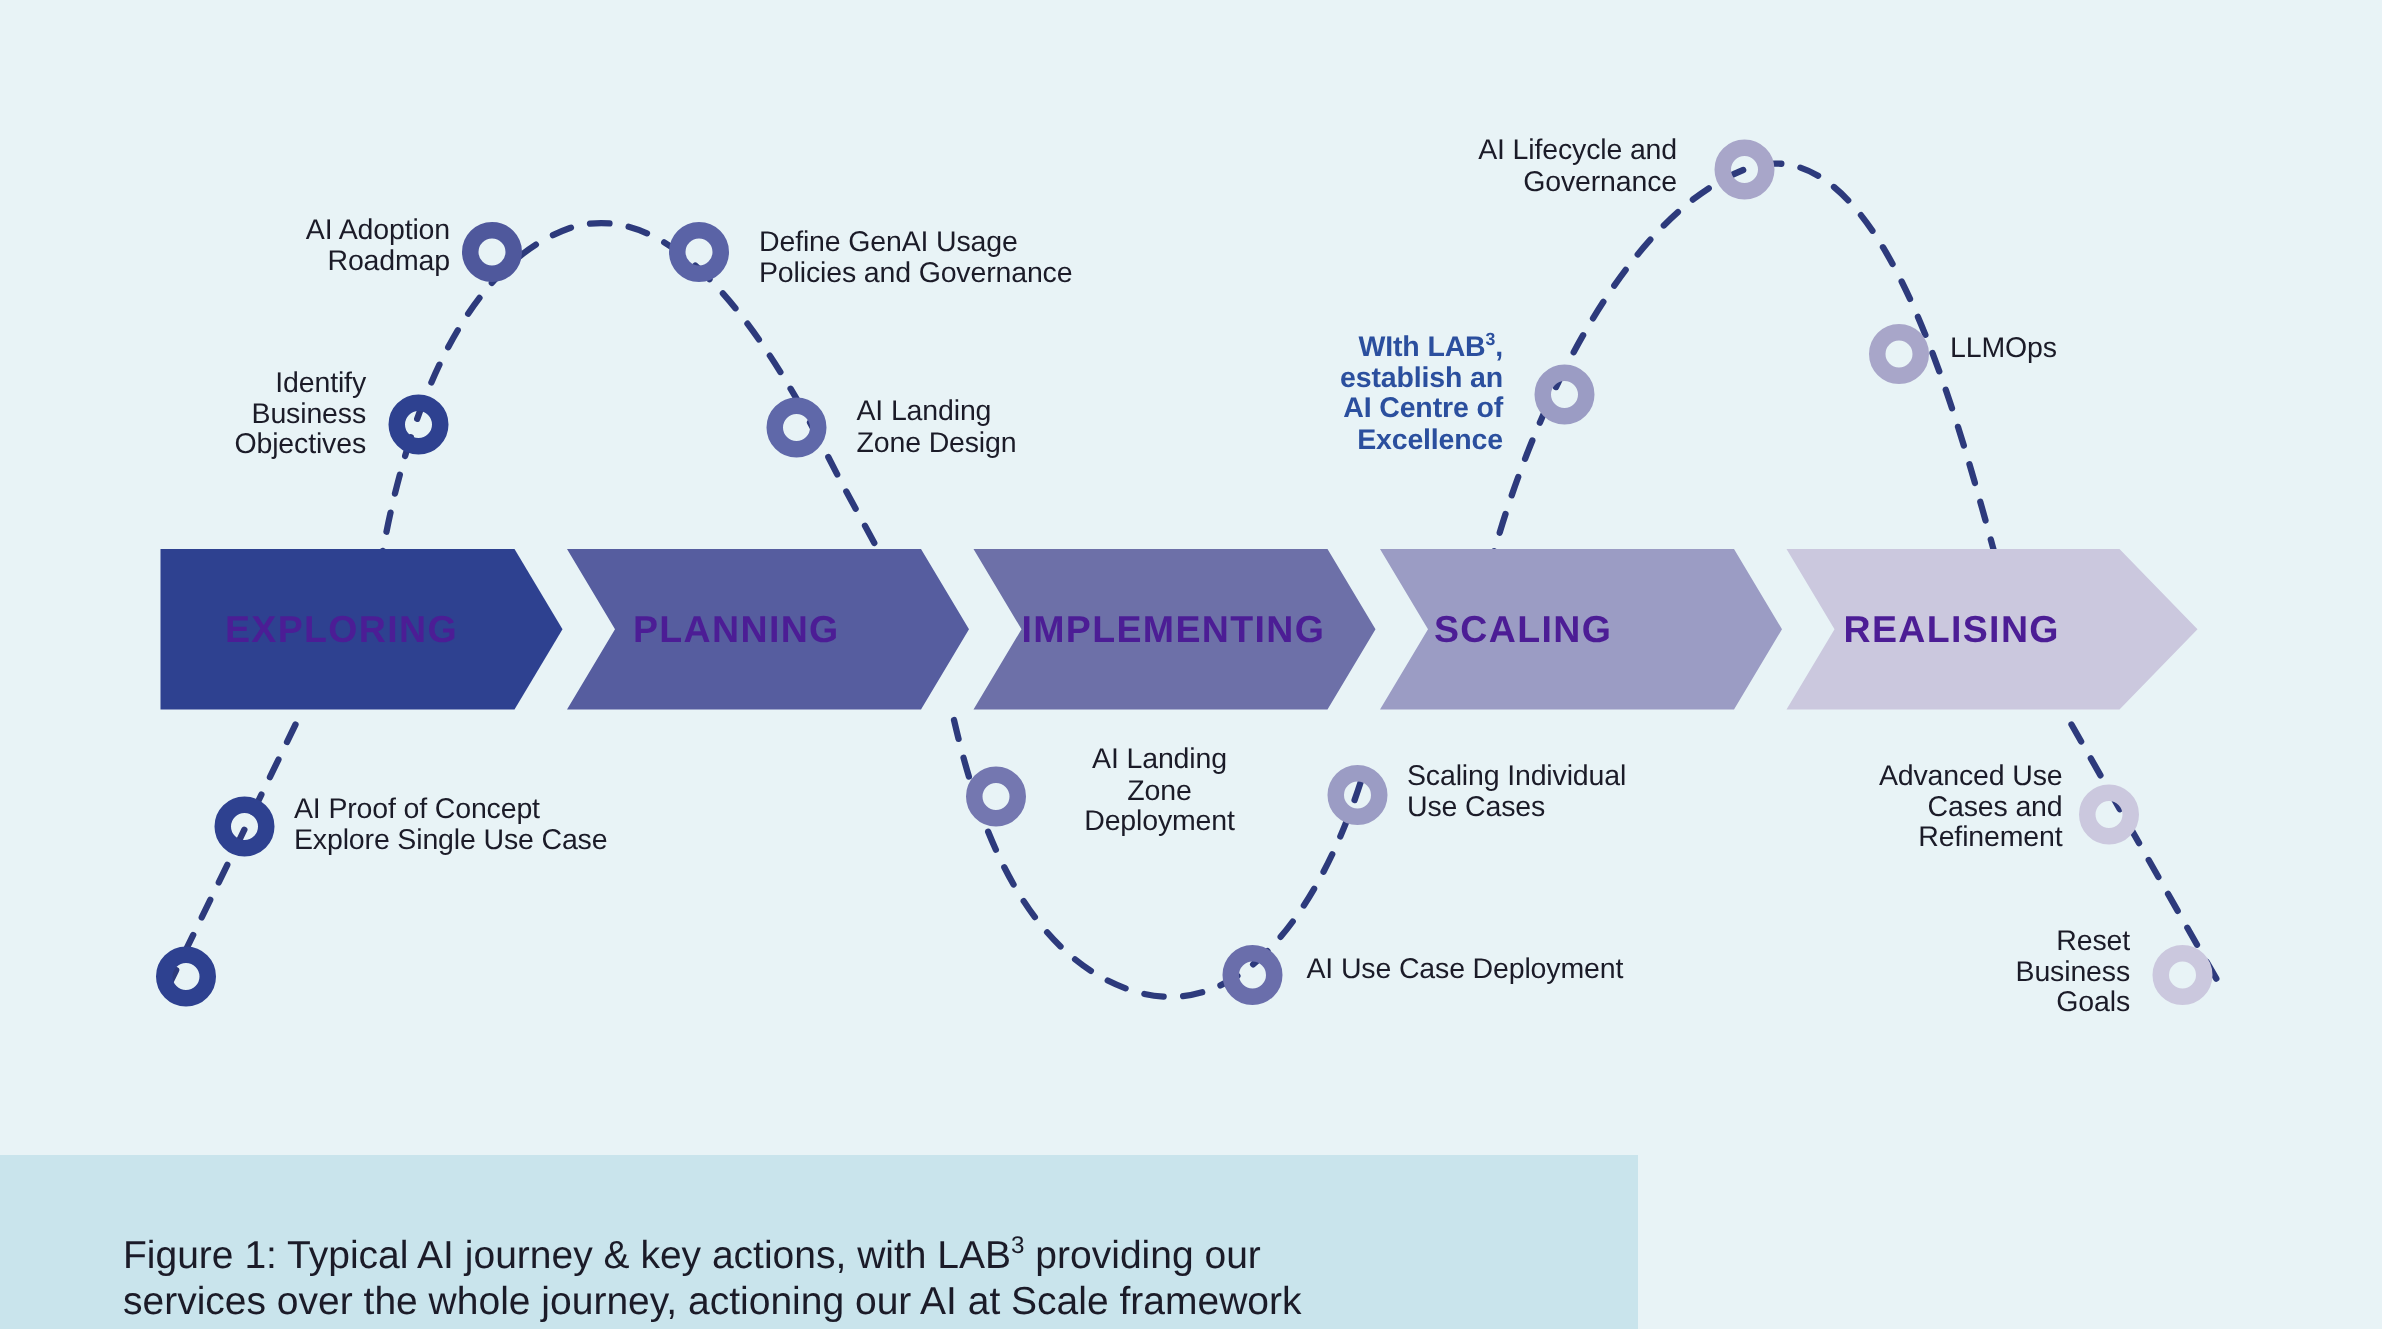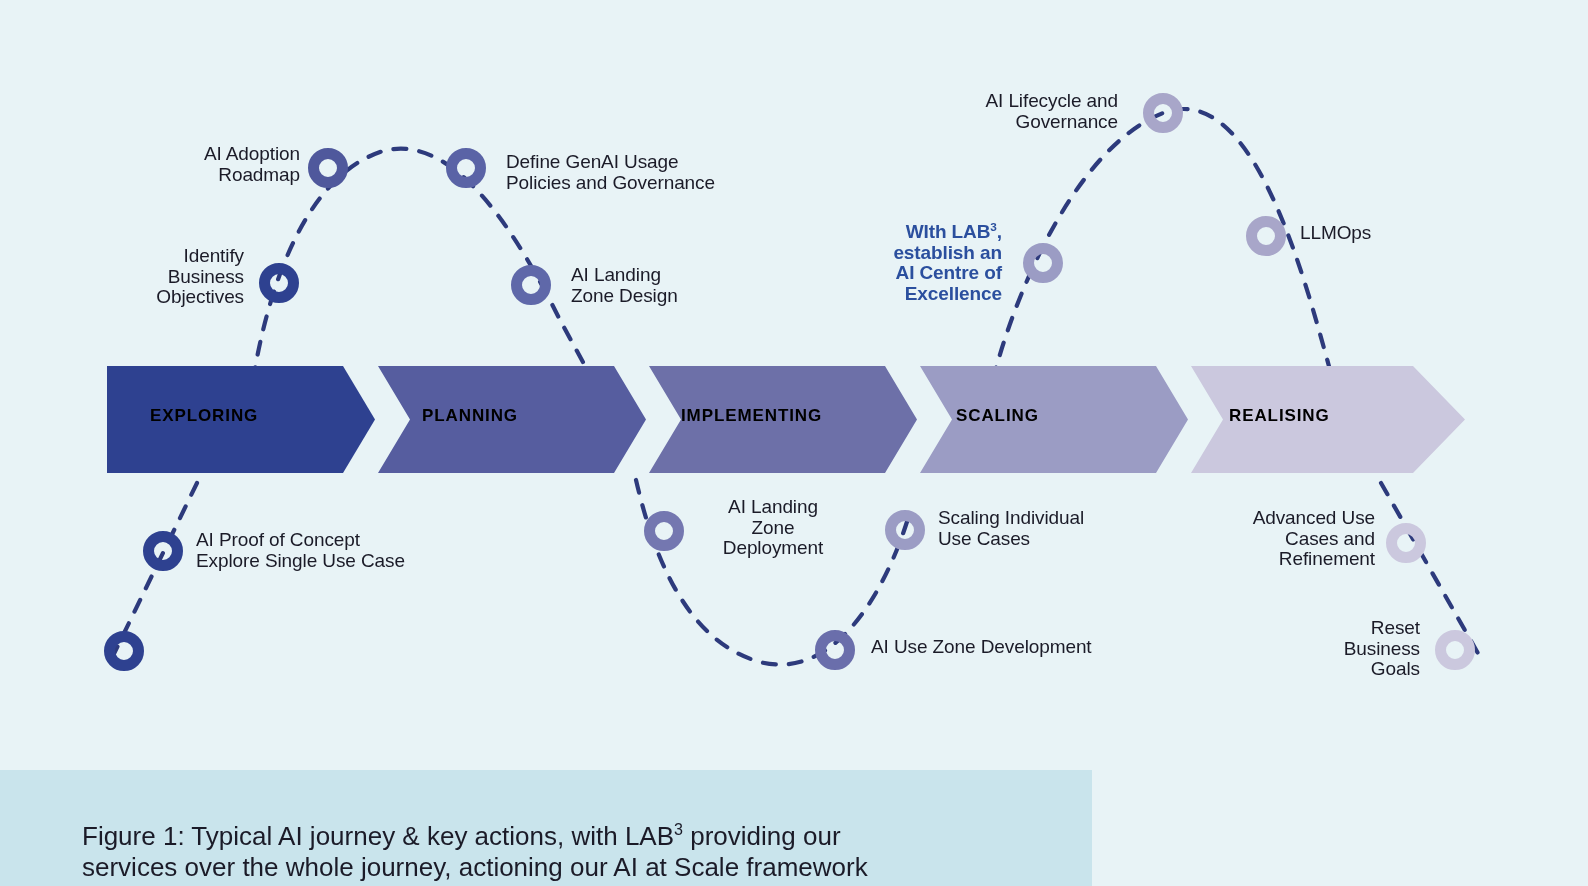--- a/index.html
+++ b/index.html
@@ -37,23 +37,23 @@
   }
   .lbl.r { text-align: right; }
   .lbl.l { text-align: left; }
   .lbl.c { text-align: center; }
   .lbl-accent {
     color: #2b4f9e;
     font-weight: bold;
   }
   .stage-label {
     position: absolute;
-    color: #000000;
+    color: #4c1d95;
     font-weight: bold;
-    font-size: 17px;
+    font-size: 25px;
     letter-spacing: 0.9px;
     white-space: nowrap;
   }
   #caption-band {
     position: absolute;
     left: 0;
     top: 770px;
     width: 1092px;
     height: 116px;
     background: #c9e4ec;
@@ -144,21 +144,21 @@
 
   <div class="lbl r lbl-accent" style="left:780px; top:222px; width:222px;"><span>WIth LAB<sup>3</sup>,<br>establish an<br>AI Centre of<br>Excellence</span></div>
 
   <div class="lbl l" style="left:1300px; top:223px; width:200px;">LLMOps</div>
 
   <div class="lbl l" style="left:196px; top:530px; width:420px;">AI Proof of Concept<br>Explore Single Use Case</div>
 
 
   <div class="lbl c" style="left:688px; top:497px; width:170px;">AI Landing<br>Zone<br>Deployment</div>
 
-  <div class="lbl l" style="left:871px; top:637px; width:340px;">AI Use Zone Development</div>
+  <div class="lbl l" style="left:871px; top:637px; width:340px;">AI Use Case Deployment</div>
 
   <div class="lbl r" style="left:1130px; top:508px; width:245px;">Advanced Use<br>Cases and<br>Refinement</div>
 
   <div class="lbl l" style="left:938px; top:508px; width:260px;">Scaling Individual<br>Use Cases</div>
 
   <div class="lbl r" style="left:1200px; top:618px; width:220px;">Reset<br>Business<br>Goals</div>
 
   <div id="caption-band"></div>
   <div id="caption-text">Figure 1: Typical AI journey &amp; key actions, with LAB<sup>3</sup> providing our<br>services over the whole journey, actioning our AI at Scale framework</div>
 

